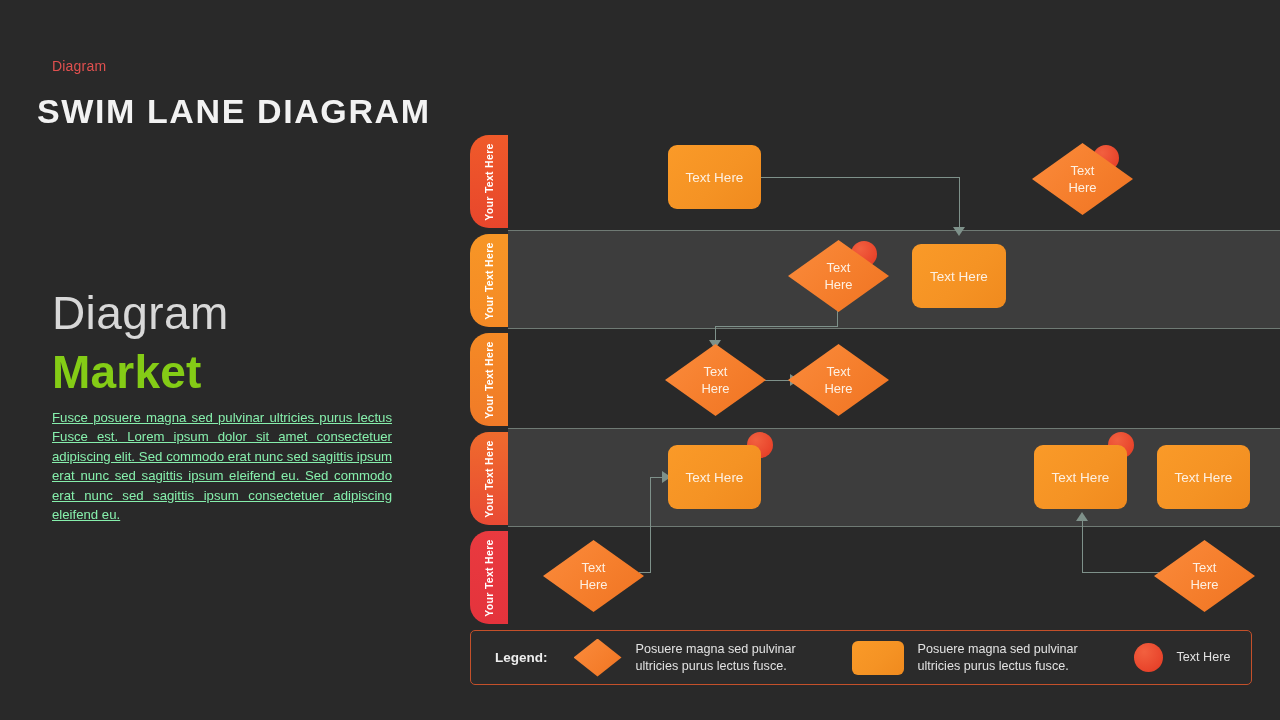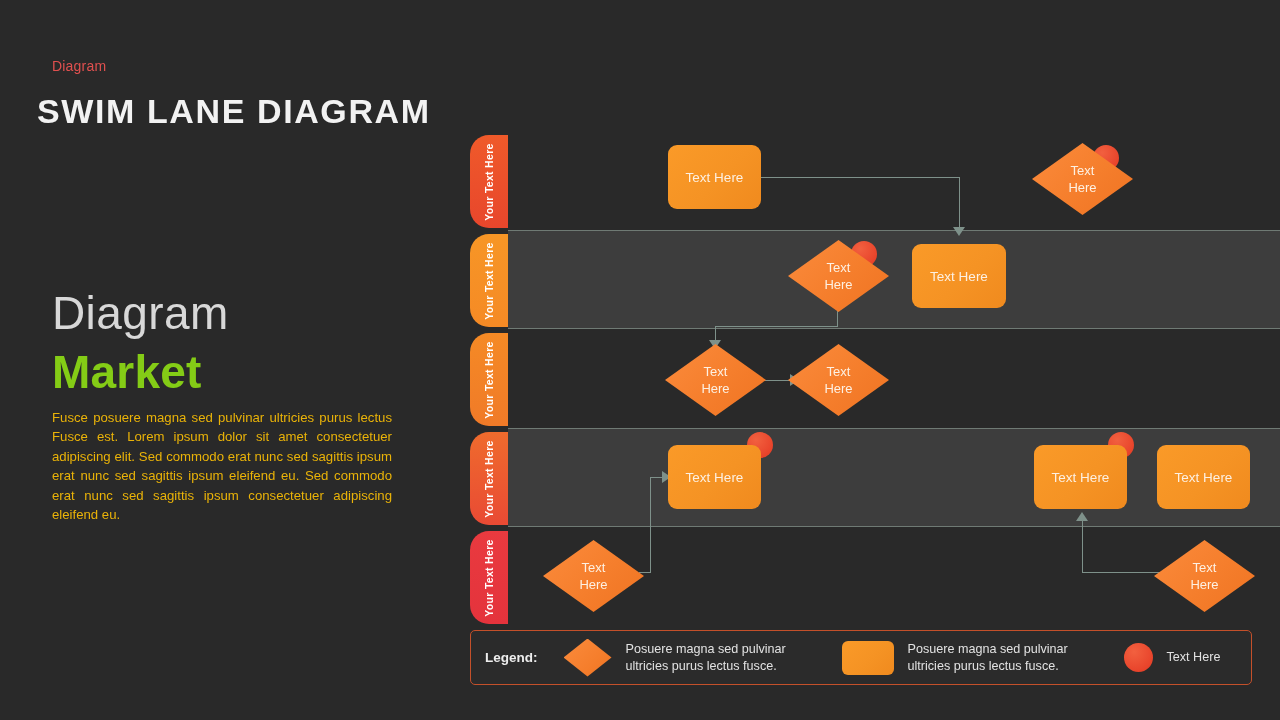--- a/index.html
+++ b/index.html
@@ -24,22 +24,23 @@
   .lead-a {
     position:absolute; left:52px; top:286px;
     font-size:46px; color:#d8d8d8; font-weight:300; letter-spacing:.4px;
   }
   .lead-b {
     position:absolute; left:52px; top:345px;
     font-size:46px; color:#84cc16; font-weight:bold; letter-spacing:.2px;
   }
   .body-copy {
     position:absolute; left:52px; top:408px; width:340px;
-    font-size:13.2px; line-height:19.4px; color:#eab308;
+    font-size:13.2px; line-height:19.4px; color:#86efac;
     text-align:justify;
+    text-decoration:underline;
   }
 
   
   .canvas { position:absolute; left:0; top:0; width:1280px; height:720px; }
 
   .lane-row {
     position:absolute; left:508px; right:0;
     border-top:1px solid #6f7a74; border-bottom:1px solid #6f7a74;
     background:#3d3d3d;
   }
@@ -91,21 +92,21 @@
   .arrow.down  { border-left:6px solid transparent; border-right:6px solid transparent; border-top:9px solid #7e918a; }
   .arrow.up    { border-left:6px solid transparent; border-right:6px solid transparent; border-bottom:9px solid #7e918a; }
   .arrow.right { border-top:6px solid transparent; border-bottom:6px solid transparent; border-left:9px solid #7e918a; }
 
   
   .legend {
     position:absolute; left:470px; top:630px; width:782px; height:55px;
     border:1px solid #c4502a; border-radius:5px; background:#2b2b2b;
     display:flex; align-items:center; z-index:5;
   }
-  .legend-title { margin-left:14px; font-size:13.5px; font-weight:bold; color:#ededed; }
+  .legend-title { margin-left:24px; font-size:13.5px; font-weight:bold; color:#ededed; }
   .legend-item { display:flex; align-items:center; margin-left:26px; }
   .legend-swatch-diamond {
     width:48px; height:38px;
     background:linear-gradient(135deg,#fb8b3c 0%,#f57e2c 60%,#ef7322 100%);
     clip-path:polygon(50% 0%,100% 50%,50% 100%,0% 50%);
   }
   .legend-swatch-box {
     width:52px; height:34px; border-radius:6px;
     background:linear-gradient(135deg,#fa9a28 0%,#f59324 55%,#f08a1e 100%);
   }

